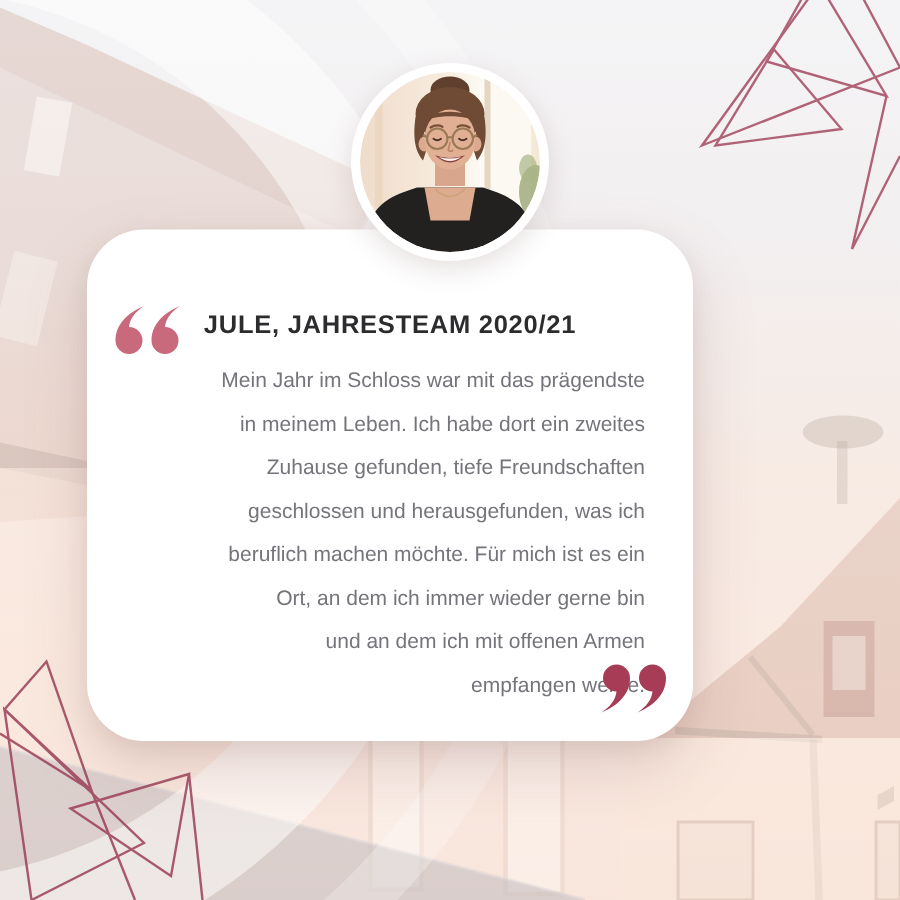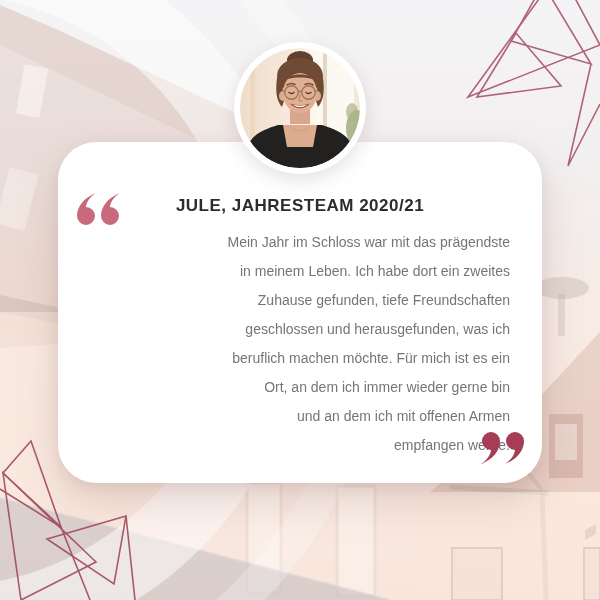--- a/index.html
+++ b/index.html
@@ -15,22 +15,22 @@
 
   .bg-art, .rings, .tris {
     position: absolute; left: 0; top: 0;
     width: 600px; height: 600px;
     pointer-events: none;
   }
 
   
   .card {
     position: absolute;
-    left: 58px; top: 142px;
-    width: 484px; height: 341px;
+    left: 58px; top: 153px;
+    width: 404px; height: 341px;
     background: #ffffff;
     border-radius: 38px;
     box-shadow: 0 18px 42px rgba(142, 103, 103, 0.22), 0 5px 14px rgba(142, 103, 103, 0.12);
     z-index: 5;
   }
 
   .card-title {
     position: absolute;
     left: 0; right: 0; top: 54px;
     text-align: center;

